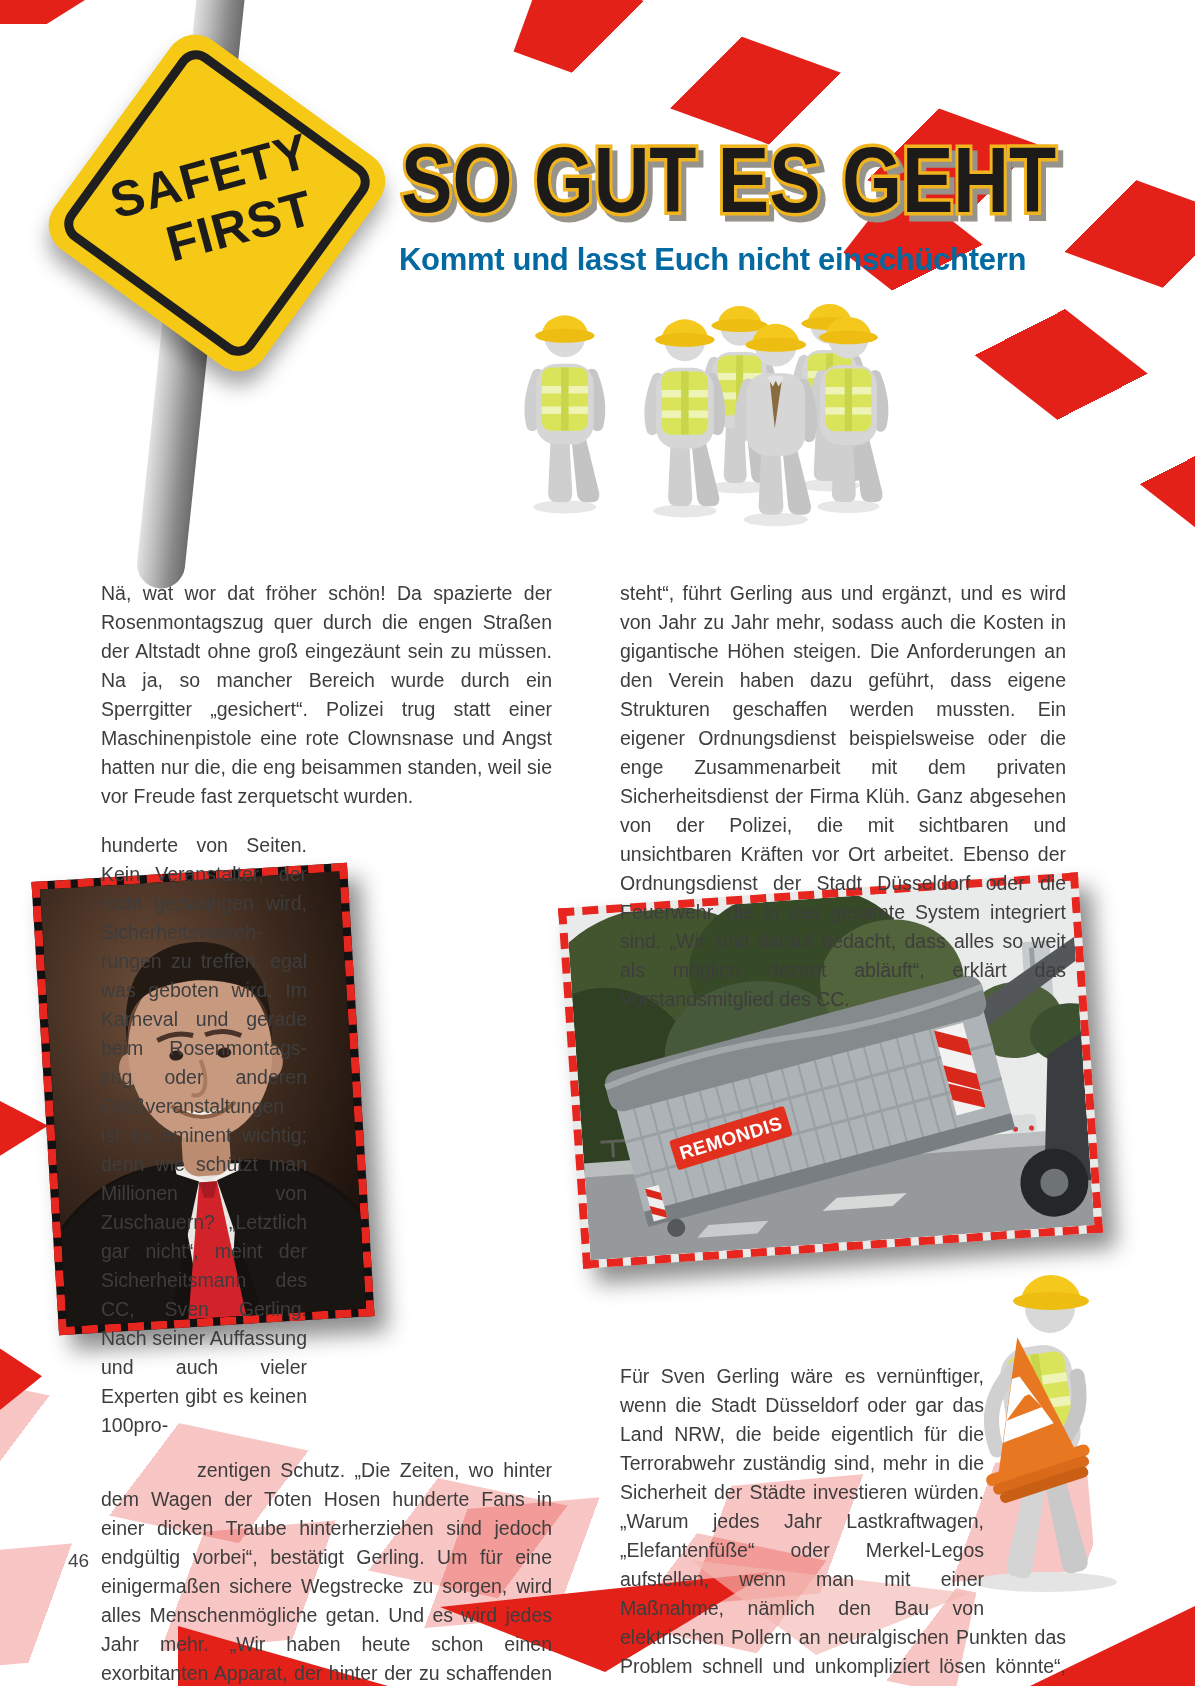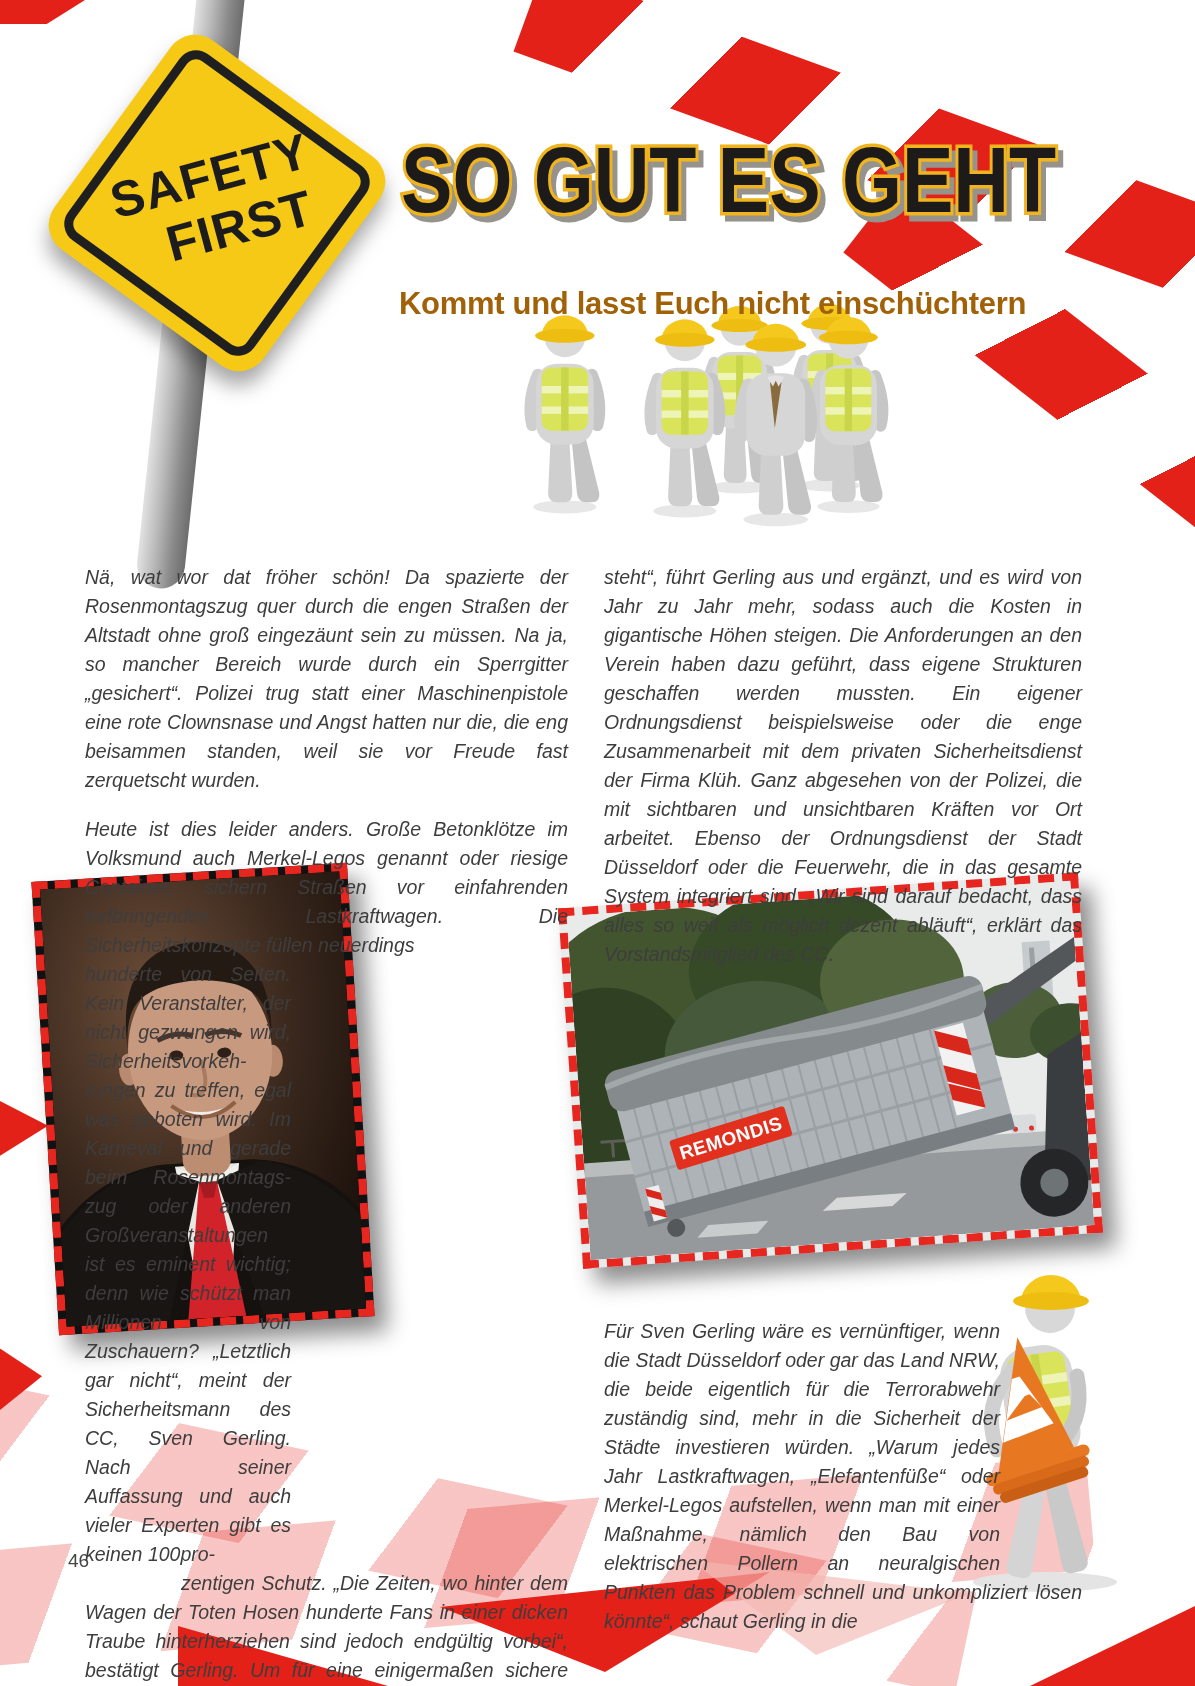--- a/index.html
+++ b/index.html
@@ -33,26 +33,26 @@
   .sign-inner{position:absolute;inset:14px;border:9px solid #1f1f1f;border-radius:20px;}
   .sign-text{
     position:absolute;inset:0;display:flex;flex-direction:column;align-items:center;justify-content:center;
     transform:rotate(-51deg);font-weight:bold;font-size:50px;line-height:1.12;color:#1c1c1c;letter-spacing:1px;
   }
   .sign-text .l2{transform:translateX(16px);}
   
   .title-svg{position:absolute;left:393px;top:116px;z-index:6;}
   .subtitle{
     position:absolute;left:399px;top:242px;width:690px;z-index:6;
-    font-weight:bold;font-size:31px;color:#a16207;letter-spacing:-.3px;white-space:nowrap;margin-top:44px;
+    font-weight:bold;font-size:31px;color:#0369a1;letter-spacing:-.3px;white-space:nowrap;
   }
   .workers{position:absolute;left:495px;top:283px;z-index:2;}
   
   .col{position:absolute;top:563px;z-index:5;font-size:19.5px;line-height:29px;color:#3e3d3d;}
-  .col p{margin:0;text-align:justify;font-style:italic;}
+  .col p{margin:16px;text-align:justify;}
   .col-left{left:85px;width:483px;}
   .col-right{left:604px;width:478px;}
   .p-gap{margin-bottom:20px !important;}
   .p2b{margin-left:277px;width:206px;}
   .p2c{text-indent:96px;}
   .p-right2{margin-top:348px !important;}
   .cone-spacer{float:right;width:82px;height:235px;}
   
   .photo{position:absolute;border:8px dashed #e6261f;box-shadow:12px 16px 22px rgba(0,0,0,.45);z-index:3;overflow:hidden;background:#111;}
   .portrait{left:45px;top:872px;width:300px;height:438px;transform:rotate(-3.5deg);}
@@ -127,21 +127,20 @@
     <use href="#wk" transform="translate(28,10) scale(0.93)"></use>
     <use href="#wk" transform="translate(205,2) scale(0.88)"></use>
     <use href="#wk" transform="translate(295,0) scale(0.88)"></use>
     <use href="#wk" transform="translate(148,14) scale(0.93)"></use>
     <use href="#wk" transform="translate(312,12) scale(0.92)"></use>
     <use href="#wkt" transform="translate(238,18) scale(0.95)"></use>
   </svg>
 
   <div class="col col-left">
     <p class="p-gap">Nä, wat wor dat fröher schön! Da spazierte der Rosenmontagszug quer durch die engen Straßen der Altstadt ohne groß eingezäunt sein zu müssen. Na ja, so mancher Bereich wurde durch ein Sperrgitter „gesichert“. Polizei trug statt einer Maschinenpistole eine rote Clownsnase und Angst hatten nur die, die eng beisammen standen, weil sie vor Freude fast zerquetscht wurden.</p>
-    <p>Heute ist dies leider anders. Große Betonklötze im Volksmund auch Merkel-Legos genannt oder riesige Container, sichern Straßen vor einfahrenden todbringenden Lastkraftwagen. Die Sicherheitskonzepte füllen neuerdings</p>
     <p class="p2b">hunderte von Seiten. Kein Veranstalter, der nicht gezwungen wird, Sicherheitsvorkeh­rungen zu treffen, egal was geboten wird. Im Karneval und gerade beim Rosenmontags­zug oder anderen Großveranstaltungen ist es eminent wichtig; denn wie schützt man Millionen von Zuschauern? „Letztlich gar nicht“, meint der Sicherheitsmann des CC, Sven Gerling. Nach seiner Auffassung und auch vieler Experten gibt es keinen 100pro-</p>
     <p class="p2c">zentigen Schutz. „Die Zeiten, wo hinter dem Wagen der Toten Hosen hunderte Fans in einer dicken Traube hinterherziehen sind jedoch endgültig vorbei“, bestätigt Gerling. Um für eine einigermaßen sichere Wegstrecke zu sorgen, wird alles Menschenmögliche getan. Und es wird jedes Jahr mehr. „Wir haben heute schon einen exorbitanten Apparat, der hinter der zu schaffenden Sicherheit für die Bevölkerung und den Karnevalisten</p>
   </div>
 
   <div class="col col-right">
     <p>steht“, führt Gerling aus und ergänzt, und es wird von Jahr zu Jahr mehr, sodass auch die Kosten in gigantische Höhen steigen. Die Anforderungen an den Verein haben dazu geführt, dass eigene Strukturen geschaffen werden mussten. Ein eigener Ordnungsdienst beispielsweise oder die enge Zusammenarbeit mit dem privaten Sicherheitsdienst der Firma Klüh. Ganz abgesehen von der Polizei, die mit sichtbaren und unsichtbaren Kräften vor Ort arbeitet. Ebenso der Ordnungsdienst der Stadt Düsseldorf oder die Feuerwehr, die in das gesamte System integriert sind. „Wir sind darauf bedacht, dass alles so weit als möglich dezent abläuft“, erklärt das Vorstandsmitglied des CC.</p>
     <p class="p-right2"><span class="cone-spacer"></span><span>Für Sven Gerling wäre es vernünftiger, wenn die Stadt Düsseldorf oder gar das Land NRW, die beide eigentlich für die Terrorabwehr zuständig sind, mehr in die Sicherheit der Städte investieren würden. „Warum jedes Jahr Lastkraftwagen, „Elefantenfüße“ oder Merkel-Legos aufstellen, wenn man mit einer Maßnahme, nämlich den Bau von elektrischen Pollern an neuralgischen Punkten das Problem schnell und unkompliziert lösen könnte“, schaut Gerling in die</span></p>
   </div>
 
   <div class="photo portrait">

